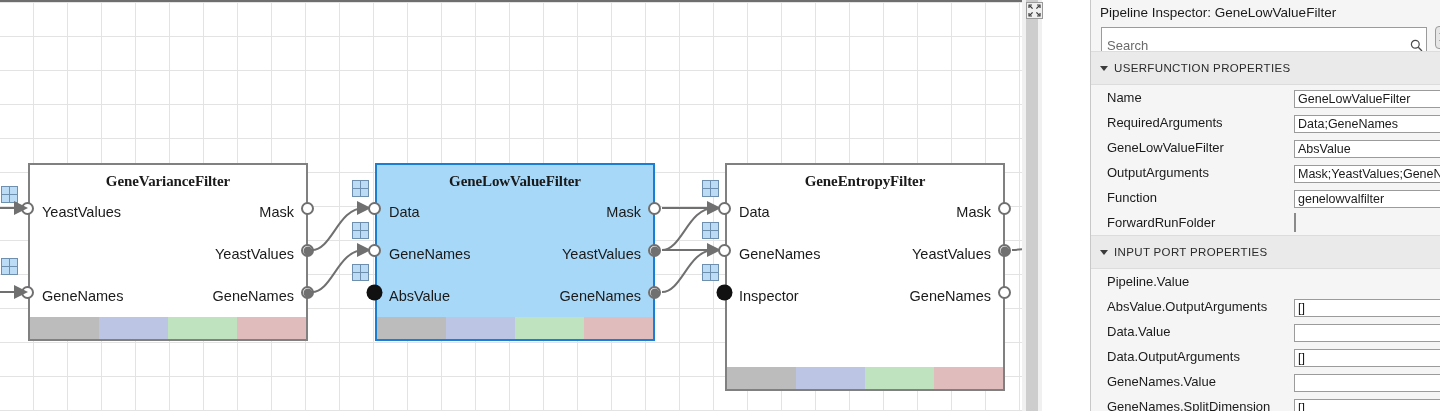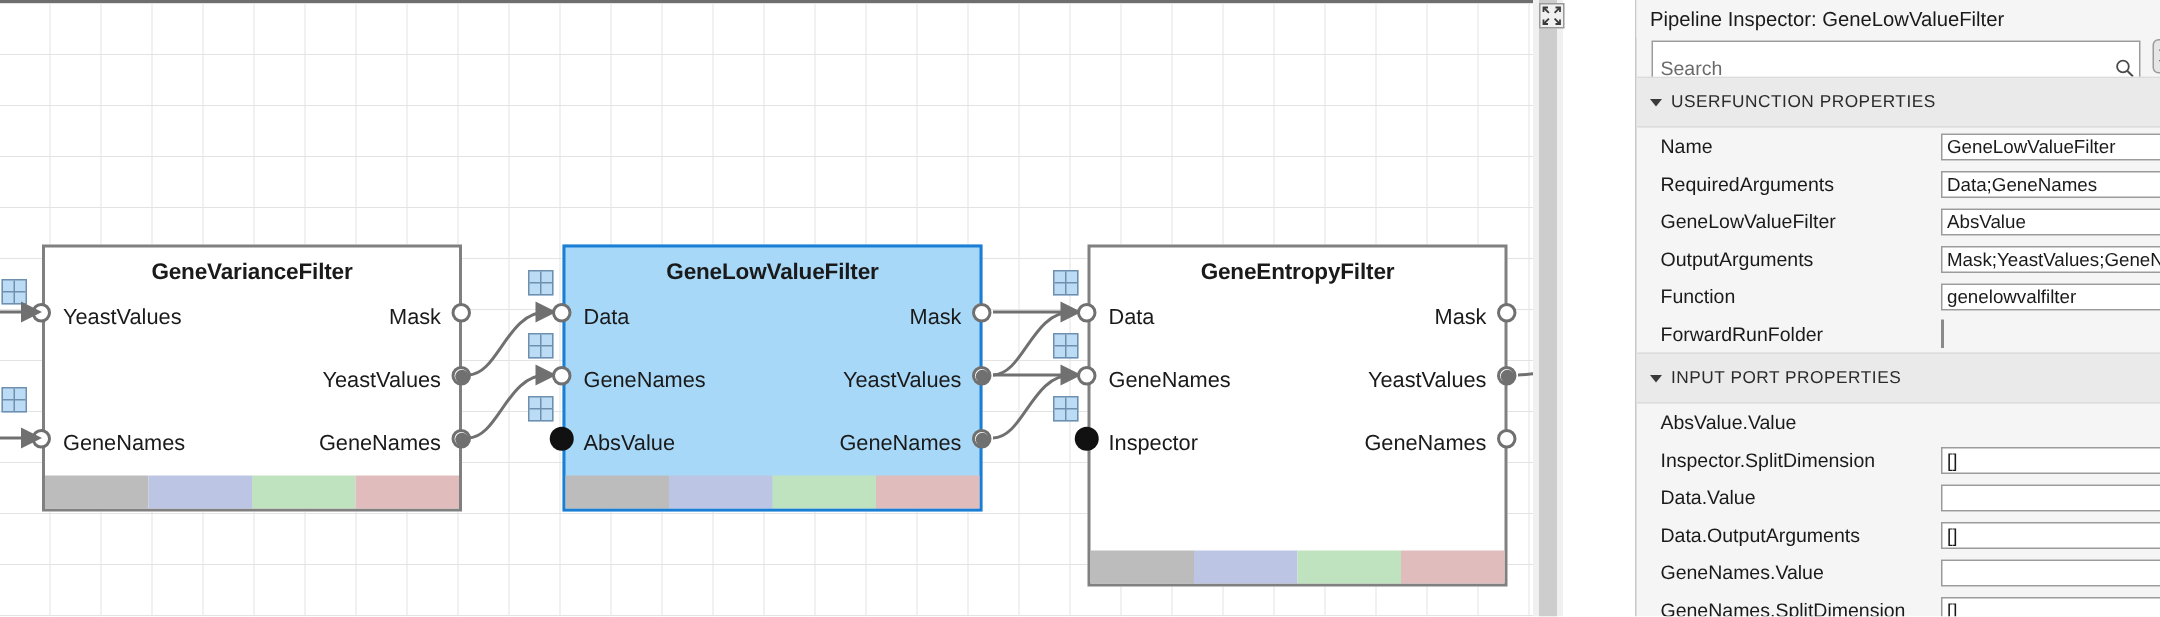--- a/index.html
+++ b/index.html
@@ -33,21 +33,21 @@
     position:absolute;left:1026px;top:2px;width:17px;height:17px;
     border:1px solid #9a9a9a;background:#f0f0f0;box-sizing:border-box;
     display:flex;align-items:center;justify-content:center;cursor:pointer;z-index:40;
   }
 
   
   .blk{position:absolute;box-sizing:border-box;background:#fff;border:2px solid #808080;}
   .blk.sel{background:#a8d8f8;border:2px solid #1a7fd4;}
   .blk-title{
     position:absolute;left:0;right:0;top:8px;text-align:center;
-    font-size:15px;font-weight:bold;color:#1a1a1a;letter-spacing:-0.1px;
+    font-size:15px;font-weight:bold;color:#1a1a1a;letter-spacing:-0.1px;font-family:Liberation Serif, serif;
   }
   .bar{position:absolute;left:0;right:0;bottom:0;height:22px;display:flex;}
   .bar span{flex:1;display:block;}
   .bar .s1{background:#bcbcbc;}
   .bar .s2{background:#bdc5e4;}
   .bar .s3{background:#bfe2bf;}
   .bar .s4{background:#e0bcbc;}
 
   
   .plabel{position:absolute;font-size:14.5px;color:#1a1a1a;white-space:nowrap;line-height:1;}
@@ -400,29 +400,29 @@
             <b></b>
             <b></b>
             <b></b>
           </span>
         </div>
         <div class="sec-head">
           <span class="tri"></span>
           <span class="lbl">INPUT PORT PROPERTIES</span>
         </div>
         <div class="prow">
-          <span class="name">AbsValue.Value</span>
-          <span class="kebab">
-            <b></b>
-            <b></b>
-            <b></b>
-          </span>
-        </div>
-        <div class="prow">
-          <span class="name">Inspector.SplitDimension</span>
+          <span class="name">Pipeline.Value</span>
+          <span class="kebab">
+            <b></b>
+            <b></b>
+            <b></b>
+          </span>
+        </div>
+        <div class="prow">
+          <span class="name">AbsValue.OutputArguments</span>
           <span class="ctl"><input type="text" value="[]" style=""></span>
           <span class="kebab">
             <b></b>
             <b></b>
             <b></b>
           </span>
         </div>
         <div class="prow">
           <span class="name">Data.Value</span>
           <span class="ctl"><input type="text" style=""></span>

